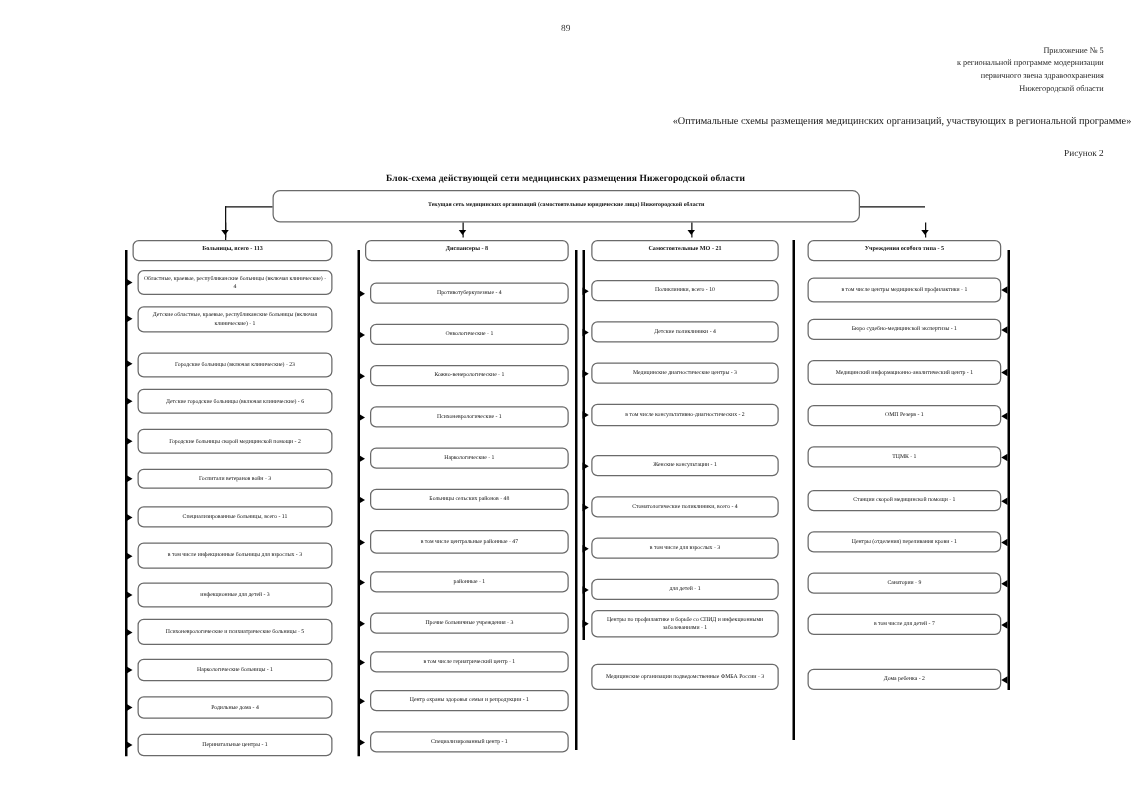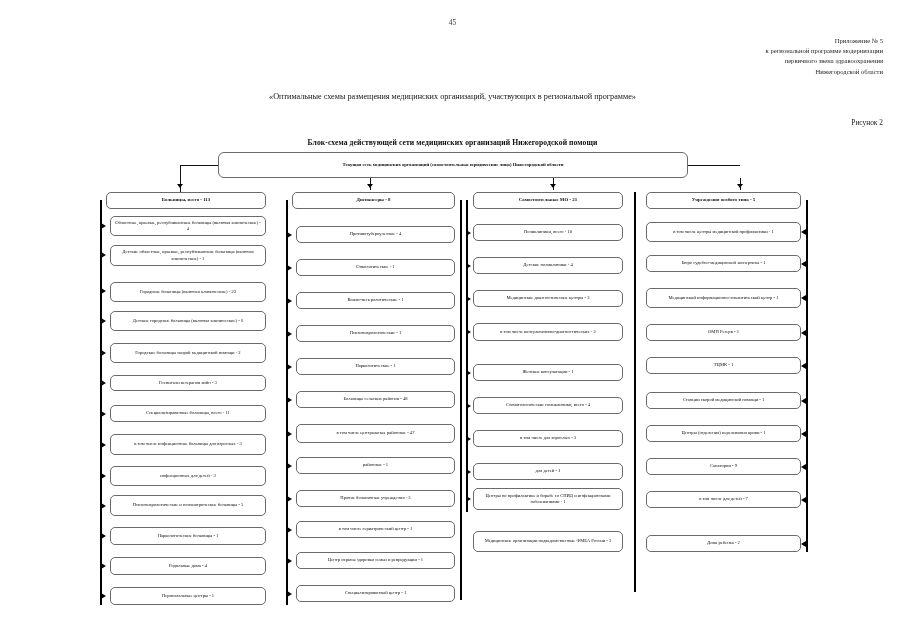--- a/index.html
+++ b/index.html
@@ -20,21 +20,21 @@
 
   .appendix{
     position:absolute;top:36px;right:22px;
     text-align:right;font-size:6.6px;line-height:1.55;color:#262626;
     width:260px;
   }
   .appendix div{white-space:nowrap;}
 
   .doc-title{
     position:absolute;top:92px;left:0;width:905px;
-    text-align:center;font-size:8.2px;color:#151515;
+    text-align:right;font-size:8.2px;color:#151515;
   }
 
   .figure-label{
     position:absolute;top:118px;right:22px;
     font-size:7.4px;color:#222;
   }
 
   .chart-title{
     position:absolute;top:138px;left:0;width:905px;
     text-align:center;font-size:7.6px;font-weight:bold;color:#0d0d0d;
@@ -88,34 +88,34 @@
     border-top:3px solid transparent;
     border-bottom:3px solid transparent;
     border-right:5px solid #000;
   }
 </style>
 </head>
 <body>
 
 <div class="page">
 
-  <div class="page-number">45</div>
+  <div class="page-number">89</div>
 
   <div class="appendix">
     <div>Приложение № 5</div>
     <div>к региональной программе модернизации</div>
     <div>первичного звена здравоохранения</div>
     <div>Нижегородской области</div>
   </div>
 
   <div class="doc-title">«Оптимальные схемы размещения медицинских организаций, участвующих в региональной программе»</div>
 
   <div class="figure-label">Рисунок 2</div>
 
-  <div class="chart-title">Блок-схема действующей сети медицинских организаций Нижегородской помощи</div>
+  <div class="chart-title">Блок-схема действующей сети медицинских размещения Нижегородской области</div>
 
   <div class="root-box" style="left:218px;top:152px;width:470px;height:26px;">
     <div>
       <span>Текущая сеть медицинских организаций (самостоятельные юридические лица)</span>
       <span>Нижегородской области</span>
     </div>
   </div>
 
   <div class="hline" style="left:180px;top:165px;width:38px;"></div>
   <div class="vline" style="left:180px;top:165px;height:30px;"></div>

